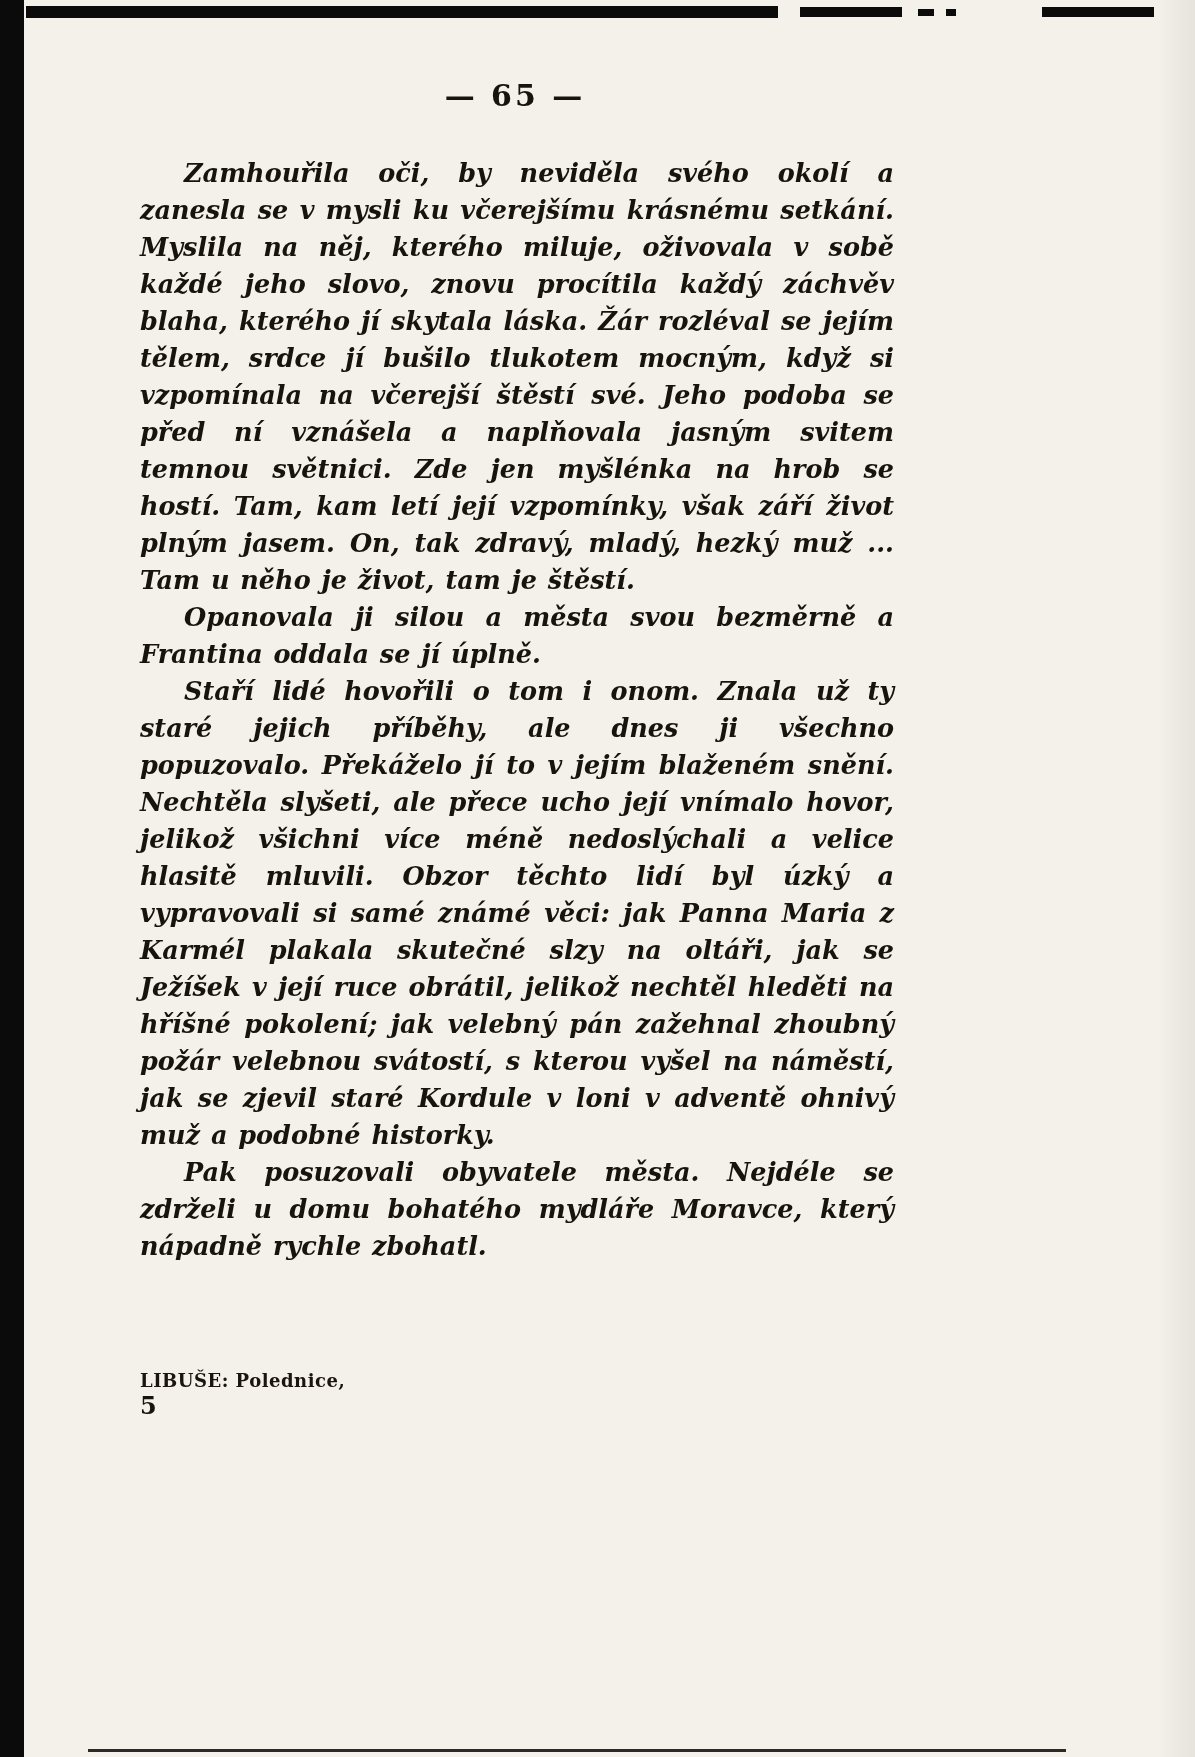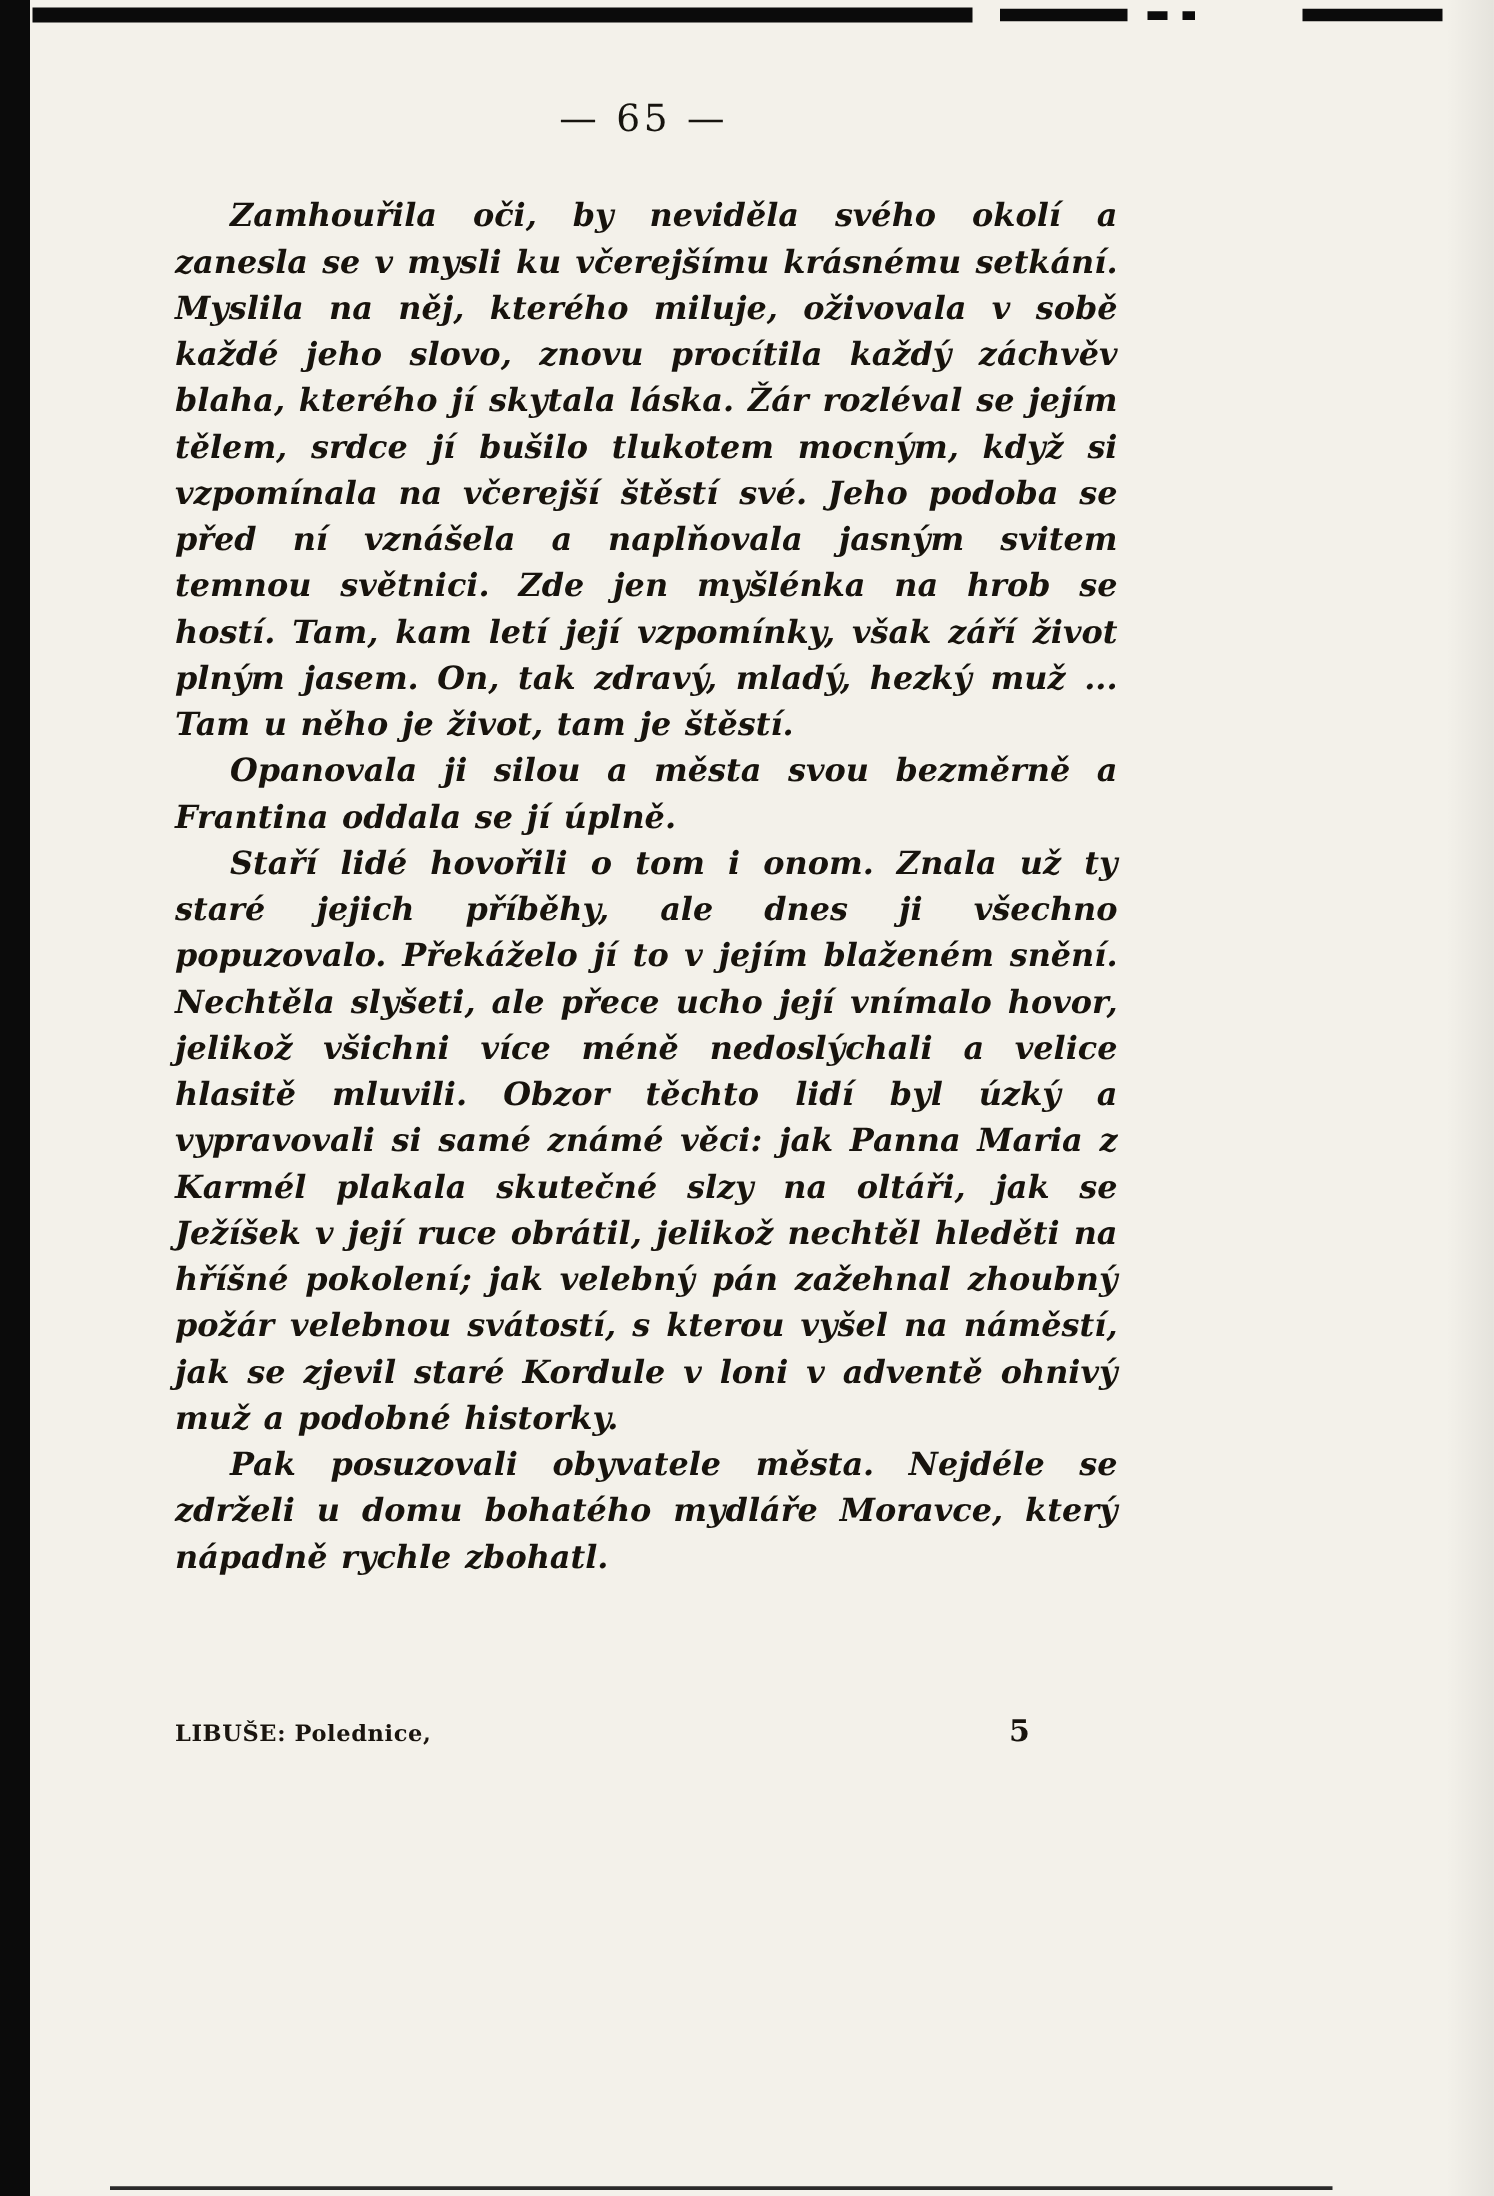--- a/index.html
+++ b/index.html
@@ -42,21 +42,21 @@
     pointer-events: none;
   }
 
   
   .page-number {
     position: absolute;
     top: 78px; left: 0;
     width: 1030px;
     text-align: center;
     font-size: 30px;
-    font-weight: normal;
+    font-weight: bold;
     letter-spacing: 3px;
     color: #17140f;
   }
 
   
   .text-column {
     position: absolute;
     left: 140px;
     top: 155px;
     width: 754px;
@@ -73,22 +73,22 @@
     margin: 0;
   }
 
   
   .footer-row {
     position: absolute;
     left: 140px;
     top: 1370px;
     width: 684px;
     display: flex;
-    justify-content: space-between;
     align-items: baseline;
+    flex-direction: column;
   }
   .footer-imprint {
     font-size: 18px;
     font-weight: bold;
     letter-spacing: 0.5px;
     color: #1a150f;
   }
   .footer-folio {
     font-size: 24px;
     font-weight: bold;

